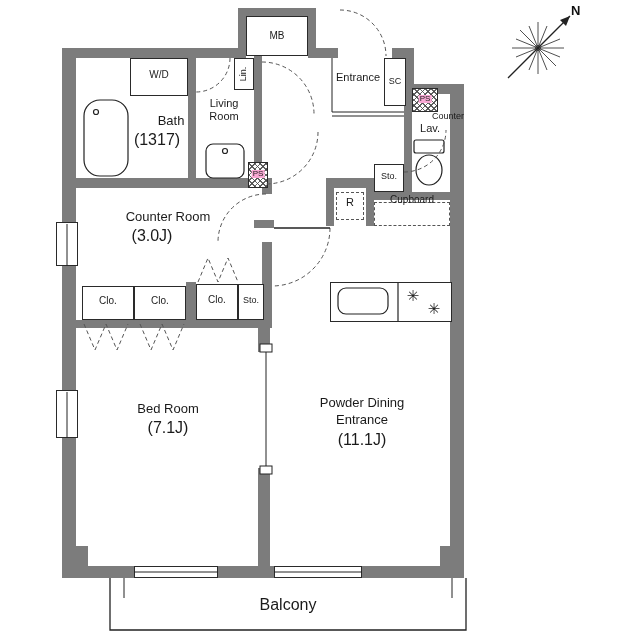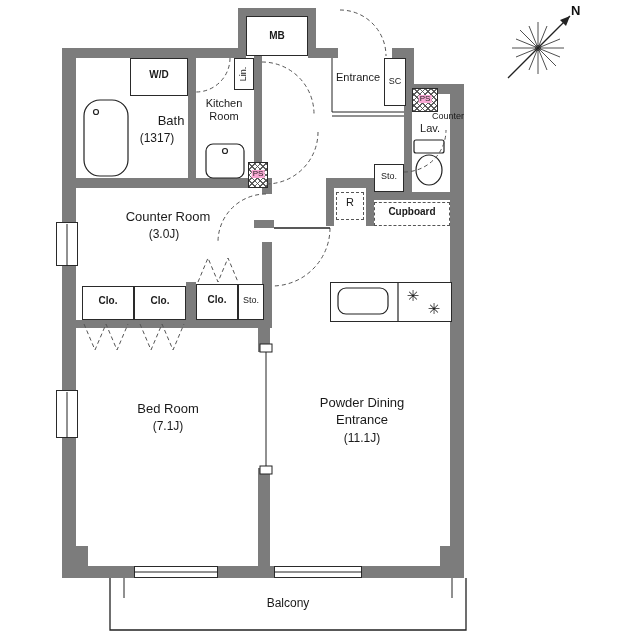--- a/index.html
+++ b/index.html
@@ -10,22 +10,22 @@
   .dashbox{position:absolute;border:1px dashed #555;box-sizing:border-box;z-index:3;}
   .hatch{position:absolute;border:1px solid #2a2a2a;box-sizing:border-box;background-color:#fff;
          background-image:repeating-linear-gradient(45deg,rgba(70,70,70,.85) 0 1px,transparent 1px 4px),
                           repeating-linear-gradient(135deg,rgba(70,70,70,.85) 0 1px,transparent 1px 4px);
          z-index:2;}
   svg.overlay{position:absolute;left:0;top:0;z-index:4;}
   .lbl{position:absolute;transform:translateX(-50%);white-space:nowrap;text-align:center;
        line-height:1.05;z-index:5;}
   .lbl.v{transform:translate(-50%,-50%) rotate(-90deg);}
   .lbl.bg{background:#f9a8d4;padding:0 1px;}
-  .fs13{font-size:13px;} .fs12{font-size:12px;} .fs11{font-size:11px;}
-  .fs10{font-size:10px;font-weight:bold;} .fs9{font-size:9px;} .fs8{font-size:8px;}
+  .fs13{font-size:13px;} .fs12{font-size:16px;} .fs11{font-size:11px;}
+  .fs10{font-size:10px;} .fs9{font-size:9px;} .fs8{font-size:8px;}
 </style>
 </head>
 <body>
 
 <div class="plan">
 
   <div class="w" style="left:62px;top:48px;width:14px;height:530px"></div>
   <div class="w" style="left:62px;top:566px;width:402px;height:12px"></div>
   <div class="w" style="left:450px;top:84px;width:14px;height:494px"></div>
   <div class="w" style="left:62px;top:48px;width:176px;height:10px"></div>
@@ -142,35 +142,35 @@
         <line x1="-30" y1="30" x2="32" y2="-32" stroke-width="1.3"></line>
       </g>
       <polygon points="32,-32 22,-28 28,-22" fill="#222"></polygon>
       <text x="33" y="-33" font-size="13" font-weight="bold" fill="#111">N</text>
     </g>
   </svg>
 
   <div class="lbl fs10" style="left:159px;top:70px">W/D</div>
   <div class="lbl fs13" style="left:171px;top:114px">Bath</div>
   <div class="lbl fs12" style="left:157px;top:132px">(1317)</div>
-  <div class="lbl fs11" style="left:224px;top:98px">Kitchen</div>
+  <div class="lbl fs11" style="left:224px;top:98px">Living</div>
   <div class="lbl fs11" style="left:224px;top:111px">Room</div>
   <div class="lbl fs9 v" style="left:244px;top:74px">Lin.</div>
   <div class="lbl fs10" style="left:277px;top:31px">MB</div>
   <div class="lbl fs11" style="left:358px;top:72px">Entrance</div>
   <div class="lbl fs9" style="left:395px;top:77px">SC</div>
   <div class="lbl fs8 bg" style="left:258px;top:170px">PS</div>
   <div class="lbl fs8 bg" style="left:425px;top:95px">PS</div>
   <div class="lbl fs9" style="left:448px;top:112px">Counter</div>
   <div class="lbl fs11" style="left:430px;top:123px">Lav.</div>
   <div class="lbl fs9" style="left:389px;top:172px">Sto.</div>
   <div class="lbl fs11" style="left:350px;top:197px">R</div>
-  <div class="lbl fs10" style="left:412px;top:207px">Cupboard</div>
+  <div class="lbl fs10" style="left:412px;top:195px">Cupboard</div>
   <div class="lbl fs13" style="left:168px;top:210px">Counter Room</div>
-  <div class="lbl fs12" style="left:164px;top:228px">(3.0J)</div>
+  <div class="lbl fs12" style="left:152px;top:228px">(3.0J)</div>
   <div class="lbl fs10" style="left:108px;top:296px">Clo.</div>
   <div class="lbl fs10" style="left:160px;top:296px">Clo.</div>
   <div class="lbl fs10" style="left:217px;top:295px">Clo.</div>
   <div class="lbl fs9" style="left:251px;top:296px">Sto.</div>
   <div class="lbl fs13" style="left:168px;top:402px">Bed Room</div>
   <div class="lbl fs12" style="left:168px;top:420px">(7.1J)</div>
   <div class="lbl fs13" style="left:362px;top:396px">Powder Dining</div>
   <div class="lbl fs13" style="left:362px;top:413px">Entrance</div>
   <div class="lbl fs12" style="left:362px;top:432px">(11.1J)</div>
   <div class="lbl fs12" style="left:288px;top:597px">Balcony</div>

